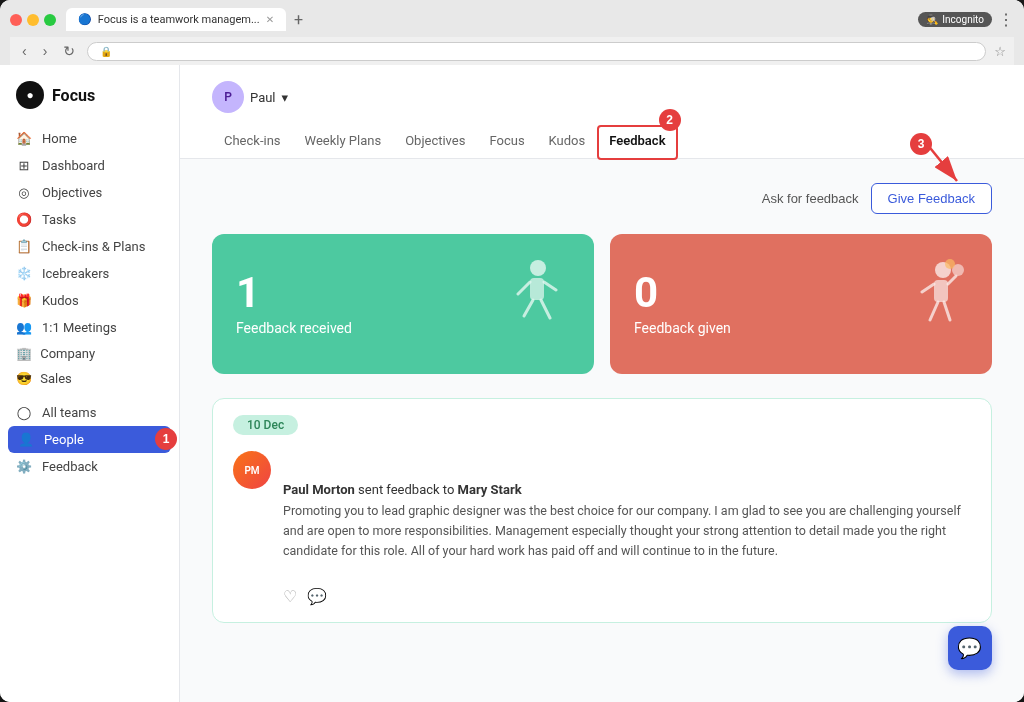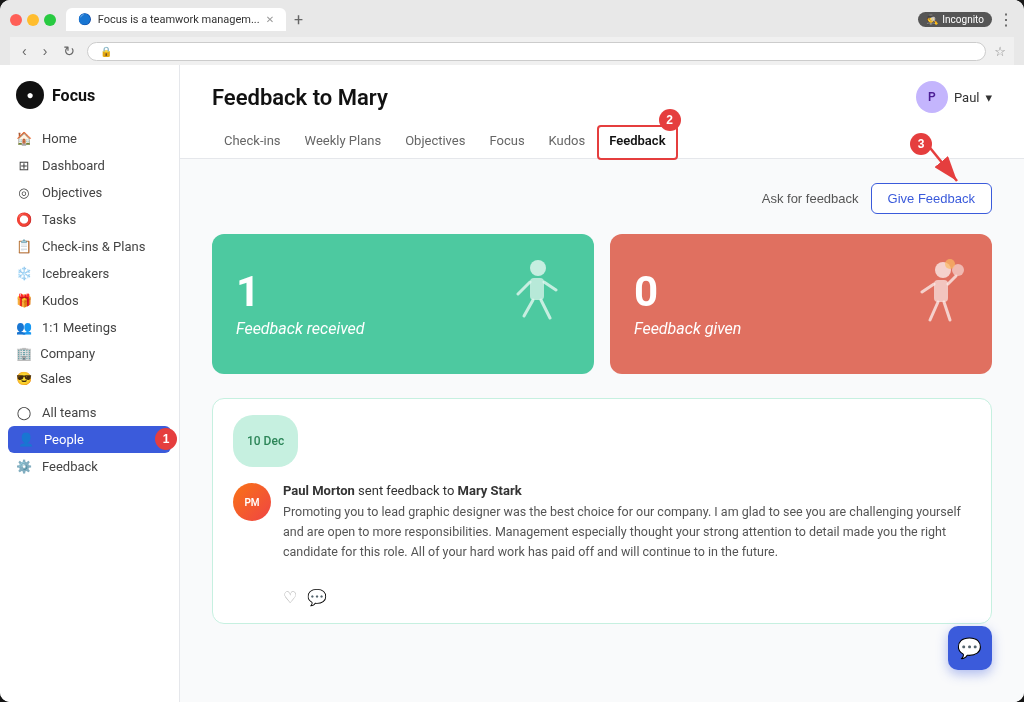--- a/index.html
+++ b/index.html
@@ -274,38 +274,38 @@
       display: flex;
       align-items: center;
       justify-content: space-between;
       color: #fff;
       min-height: 110px;
     }
     .stat-card.green { background: #4dc9a0; }
     .stat-card.red { background: #e07060; }
     .stat-card-info { display: flex; flex-direction: column; gap: 6px; }
     .stat-number { font-size: 42px; font-weight: 700; line-height: 1; }
-    .stat-label { font-size: 16px; font-weight: 400; font-style: italic; }
+    .stat-label { font-size: 14px; font-weight: 400; }
     .stat-illustration {
       font-size: 50px;
       opacity: 0.85;
     }
 
     .feedback-entry-card {
       background: #fff;
       border: 1.5px solid #c6f0e0;
       border-radius: 12px;
       overflow: hidden;
     }
     .date-badge {
       display: inline-block;
       background: #c6f0e0;
       color: #2d8659;
       border-radius: 20px;
-      padding: 19px 14px;
+      padding: 3px 14px;
       font-size: 12px;
       font-weight: 500;
       margin: 16px 20px 0;
     }
     .feedback-message {
       padding: 16px 20px;
       display: flex;
       gap: 12px;
     }
     .feedback-avatar {
@@ -314,21 +314,21 @@
       border-radius: 50%;
       background: linear-gradient(135deg, #f97316, #ef4444);
       flex-shrink: 0;
       display: flex;
       align-items: center;
       justify-content: center;
       color: #fff;
       font-size: 10px;
       font-weight: 600;
     }
-    .feedback-text-block { flex: 1; }
+    .feedback-text-block { flex: 1; margin-top: 31px; }
     .feedback-sender {
       font-size: 13px;
       color: #333;
       margin-bottom: 4px;
     }
     .feedback-sender strong { font-weight: 700; }
     .feedback-body {
       font-size: 12.5px;
       color: #555;
       line-height: 1.6;
@@ -500,21 +500,20 @@
       </div>
 
       <div style="position:relative;margin-left:155px;margin-top:-52px;z-index:10;">
         <span class="annot-badge">1</span>
       </div>
     </div>
 
     <div class="main-content">
       <div class="main-header">
         <div class="main-header-top">
-          <h1 class="page-title">Feedback to Mary</h1>
           <div class="user-avatar-btn">
             <div class="avatar-circle">P</div>
             <span>Paul</span>
             <span>▾</span>
           </div>
         </div>
         <div class="sub-nav">
           <div class="sub-nav-item">Check-ins</div>
           <div class="sub-nav-item">Weekly Plans</div>
           <div class="sub-nav-item">Objectives</div>

